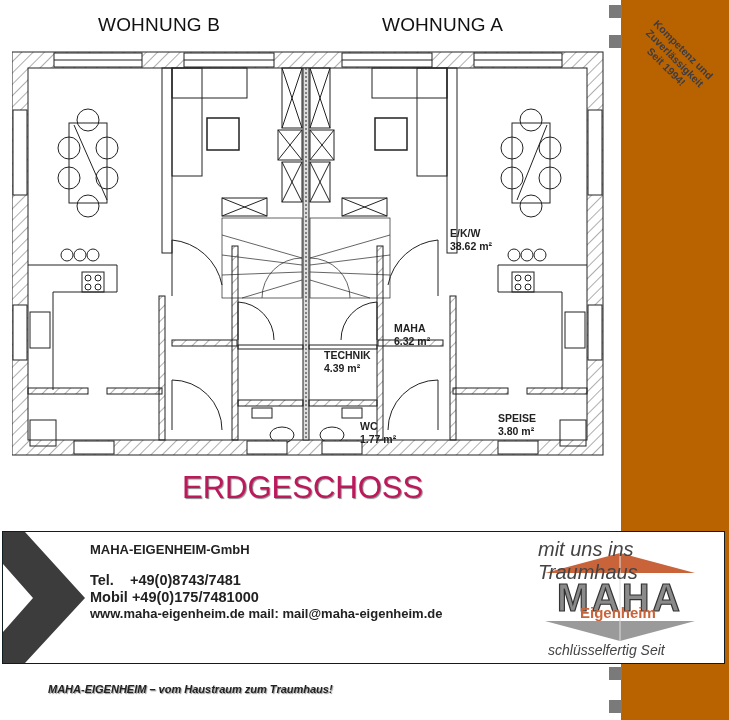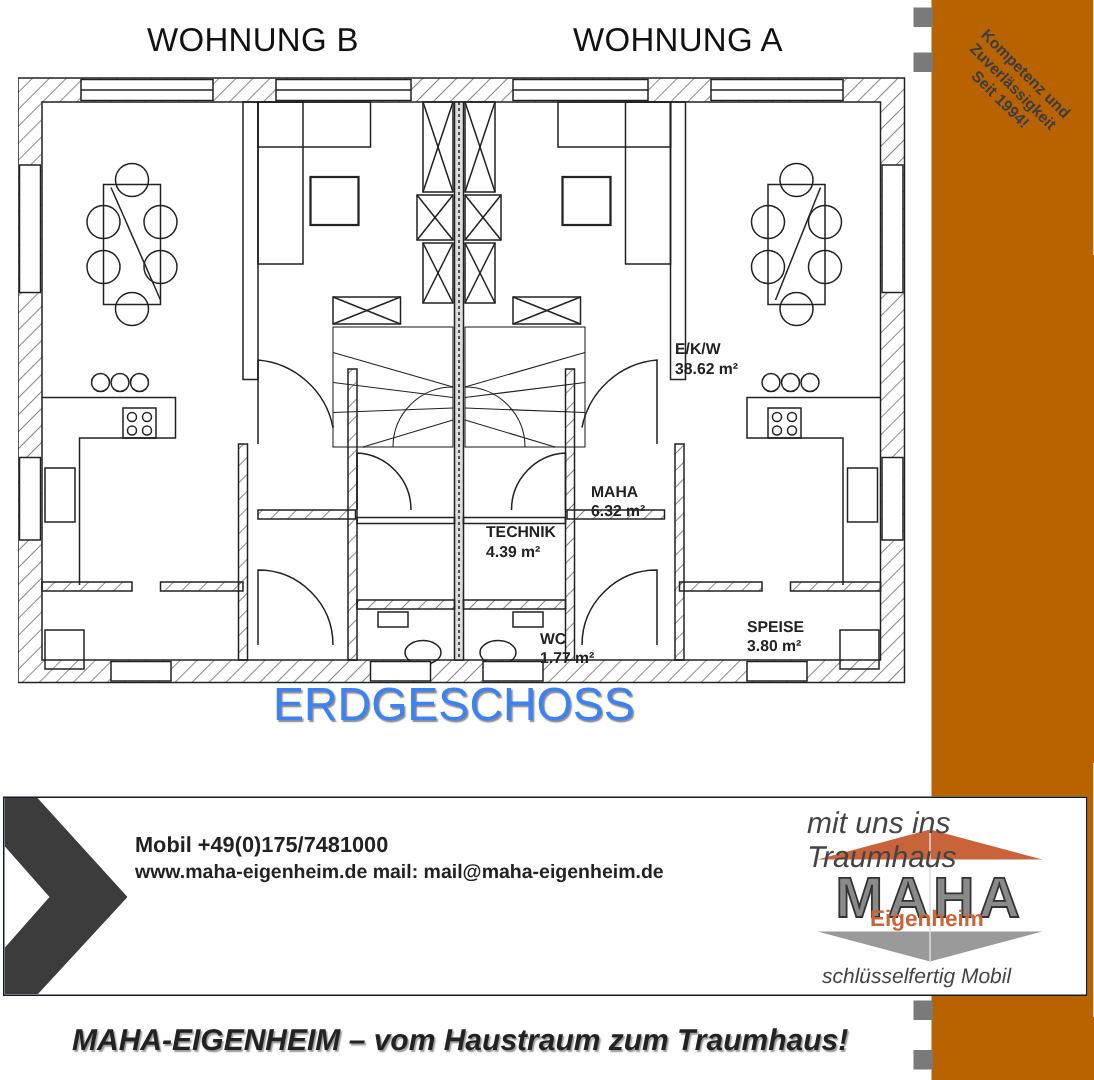--- a/index.html
+++ b/index.html
@@ -1,33 +1,33 @@
 <!DOCTYPE html>
 <html><head>
 <meta charset="utf-8">
 <style>
   html,body{margin:0;padding:0;background:#fff;}
   body{width:729px;height:720px;position:relative;overflow:hidden;font-family:"Liberation Sans",sans-serif;}
   .abs{position:absolute;}
   .orange-bar{left:621px;top:0;width:108px;height:720px;background:#b96300;}
   .grey-sq{width:13px;height:13px;background:#7a7a7a;}
   .slogan-rot{left:600px;top:40px;width:150px;transform:rotate(45deg);transform-origin:center;text-align:center;color:#3c3c44;font-weight:bold;font-size:10.5px;line-height:12px;}
-  .hdr{top:14px;font-size:22px;color:#111;letter-spacing:0.2px;}
-  .floor-title{left:182px;top:452px;font-size:31px;color:#3b82f6;text-shadow:1px 1px 1px #888;}
+  .hdr{top:14px;font-size:19px;color:#111;letter-spacing:0.2px;}
+  .floor-title{left:182px;top:470px;font-size:31px;color:#be185d;text-shadow:1px 1px 1px #888;}
   .plan{left:12px;top:50px;width:593px;height:410px;}
   .room-label{font-size:10.5px;font-weight:bold;color:#222;line-height:13px;}
   .contact-box{left:2px;top:531px;width:723px;height:133px;border:1px solid #111c22;background:#fff;box-sizing:border-box;}
   .contact-text{left:90px;top:542px;font-size:13px;font-weight:bold;color:#222;line-height:15.5px;}
   .contact-text .gap{height:14px;}
   .contact-text .big{font-size:14.5px;line-height:17px;}
   .logo{left:515px;top:533px;width:210px;height:128px;}
   .logo-top{left:538px;top:538px;font-size:20px;font-style:italic;color:#444;}
   .logo-bottom{left:548px;top:642px;font-size:14px;font-style:italic;color:#444;}
   .logo-eigen{left:580px;top:604px;font-size:15px;font-weight:bold;color:#c9643a;}
-  .tagline{left:48px;top:683px;font-size:20px;font-style:italic;font-weight:bold;color:#222;text-shadow:1px 1px 1px #999;}
+  .tagline{left:48px;top:683px;font-size:11px;font-style:italic;font-weight:bold;color:#222;text-shadow:1px 1px 1px #999;}
 </style>
 </head>
 <body>
 
 <div class="abs orange-bar"></div>
 <div class="abs grey-sq" style="left:609px;top:5px;"></div>
 <div class="abs grey-sq" style="left:609px;top:35px;"></div>
 <div class="abs grey-sq" style="left:609px;top:667px;"></div>
 <div class="abs grey-sq" style="left:609px;top:700px;"></div>
 
@@ -218,28 +218,30 @@
   <div>3.80 m²</div>
 </div>
 
 <div class="abs floor-title">ERDGESCHOSS</div>
 
 <div class="abs contact-box"></div>
 <svg class="abs" style="left:3px;top:532px;" width="82" height="131">
   <polygon points="0,0 22,0 82,66 22,131 0,131 0,100 30,66 0,32" fill="#3c3c3c"></polygon>
 </svg>
 <div class="abs contact-text">
+  <div>MAHA-EIGENHEIM-GmbH</div>
   <div class="gap"></div>
+  <div class="big" style="white-space:pre;">Tel.    +49(0)8743/7481</div>
   <div class="big">Mobil +49(0)175/7481000</div>
   <div>www.maha-eigenheim.de mail: mail@maha-eigenheim.de</div>
 </div>
 
 <svg class="abs logo" viewBox="0 0 210 128">
   <polygon points="30,40 105,20 180,40" fill="#c9643a"></polygon>
   <polygon points="30,88 105,108 180,88" fill="#9a9a9a"></polygon>
   <line x1="105" y1="20" x2="105" y2="108" stroke="#ddd" stroke-width="1"></line>
   <text x="105" y="78" text-anchor="middle" font-family="Liberation Sans, sans-serif" font-size="38" font-weight="bold" fill="#8a8a8a" stroke="#333" stroke-width="1.2" letter-spacing="3">MAHA</text>
 </svg>
 <div class="abs logo-top">mit uns ins Traumhaus</div>
 <div class="abs logo-eigen">Eigenheim</div>
-<div class="abs logo-bottom">schlüsselfertig Mobil</div>
+<div class="abs logo-bottom">schlüsselfertig Seit</div>
 
 <div class="abs tagline">MAHA-EIGENHEIM – vom Haustraum zum Traumhaus!</div>
 
 </body></html>

